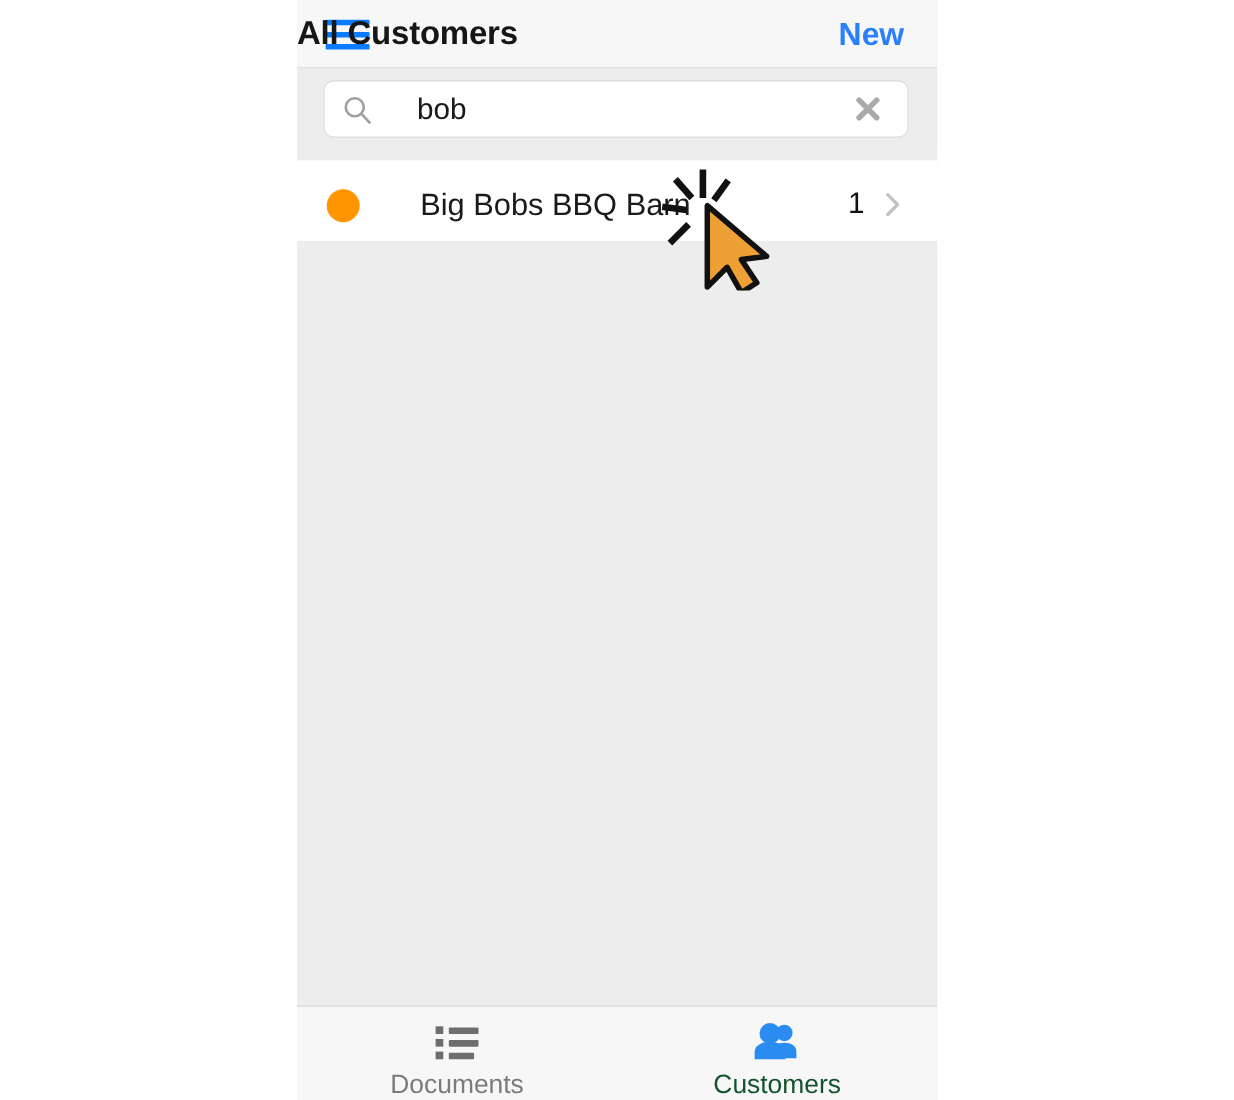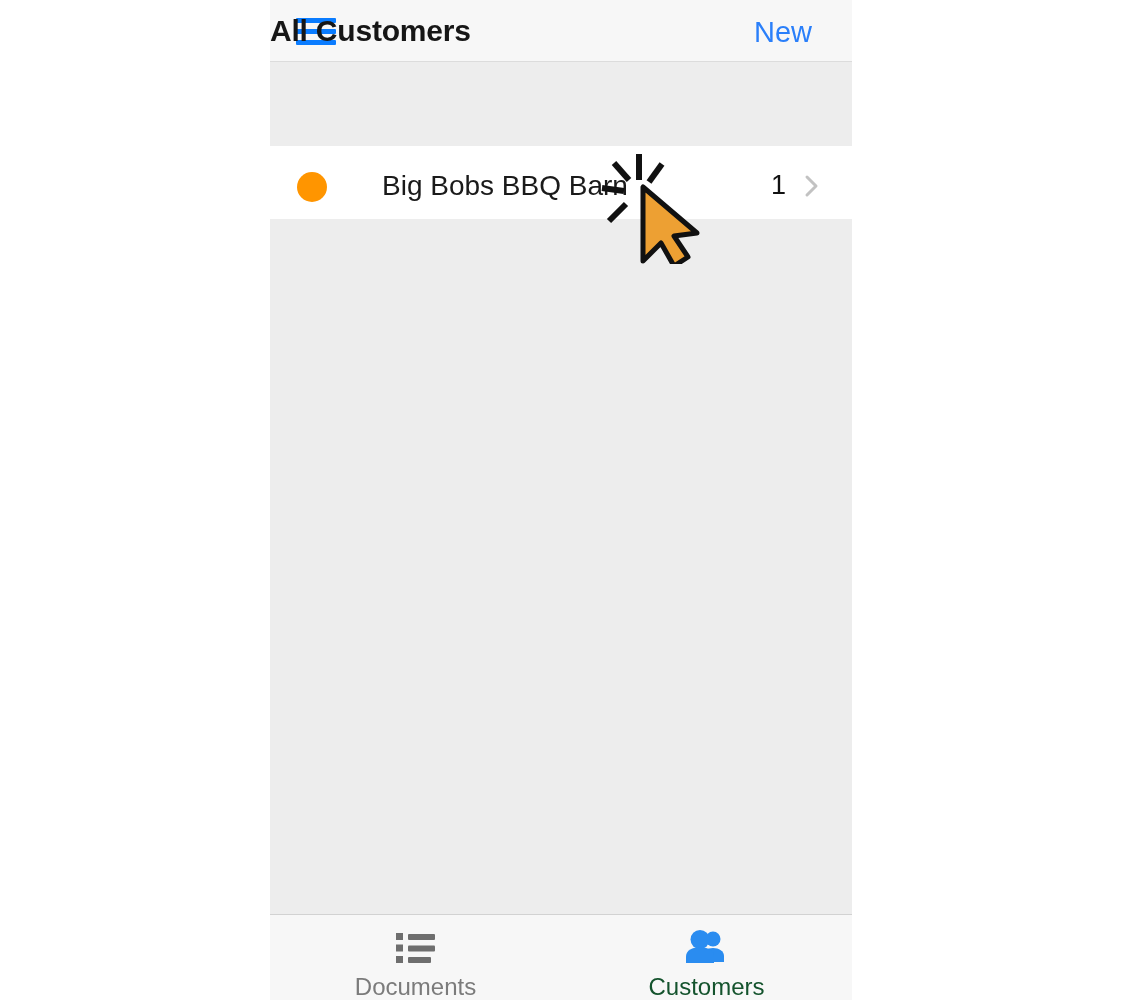--- a/index.html
+++ b/index.html
@@ -57,26 +57,27 @@
     height: 62px;
     line-height: 62px;
     text-align: left;
     font-size: 30px;
     font-weight: bold;
     color: #161616;
     letter-spacing: -0.2px;
   }
   .nav-new {
     position: absolute;
-    right: 40px;
+    right: 30px;
     top: 14px;
     font-size: 29px;
     color: #2a7ffa;
     cursor: pointer;
     line-height: 36px;
+    font-weight: bold;
   }
 
   
   .search-wrap {
     position: absolute;
     left: 0; top: 62px;
     width: 582px;
     height: 75px;
     background: #ededed;
     box-sizing: border-box;
@@ -233,20 +234,37 @@
   <div class="nav-bar">
     <div class="hamburger">
       <span></span>
       <span></span>
       <span></span>
     </div>
     <div class="nav-title">All Customers</div>
     <div class="nav-new">New</div>
   </div>
 
+  <div class="search-wrap">
+    <div class="search-field">
+      <span class="search-icon">
+        <svg width="28" height="28" viewBox="0 0 28 28">
+          <circle cx="11.5" cy="11.5" r="8.2" fill="none" stroke="#a0a0a0" stroke-width="2.4"></circle>
+          <line x1="17.6" y1="17.6" x2="25" y2="25.5" stroke="#a0a0a0" stroke-width="2.4" stroke-linecap="round"></line>
+        </svg>
+      </span>
+      <span class="search-value" title="Search">bob</span>
+      <span class="search-clear">
+        <svg width="32" height="32" viewBox="0 0 32 32">
+          <line x1="8" y1="8" x2="24" y2="24" stroke="#aaaaaa" stroke-width="5" stroke-linecap="round"></line>
+          <line x1="24" y1="8" x2="8" y2="24" stroke="#aaaaaa" stroke-width="5" stroke-linecap="round"></line>
+        </svg>
+      </span>
+    </div>
+  </div>
 
   <div class="list">
     <div class="list-row">
       <span class="status-dot"></span>
       <span class="row-title">Big Bobs BBQ Barn</span>
       <span class="row-count">1</span>
       <span class="row-chevron">
         <svg width="20" height="28" viewBox="0 0 20 28">
           <polyline points="5,5 14,14 5,23" fill="none" stroke="#c2c2c2" stroke-width="3" stroke-linecap="round" stroke-linejoin="round"></polyline>
         </svg>

